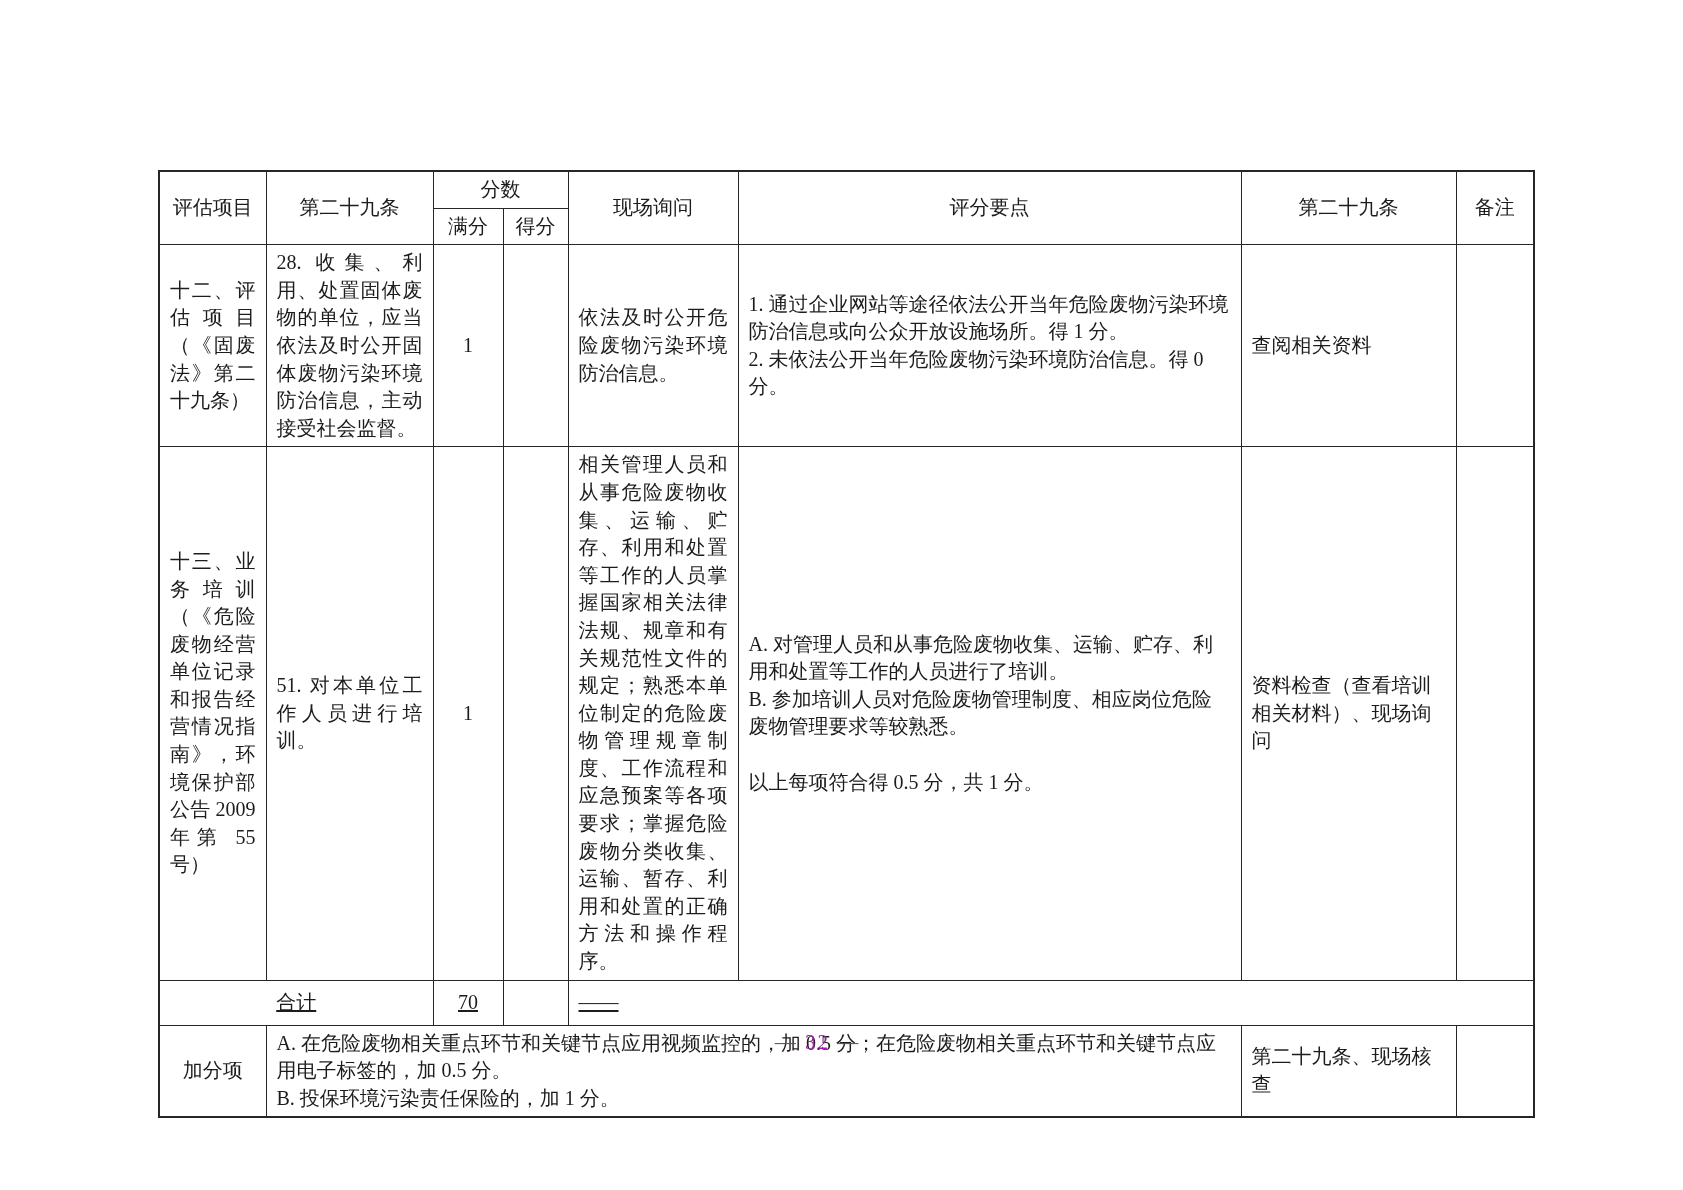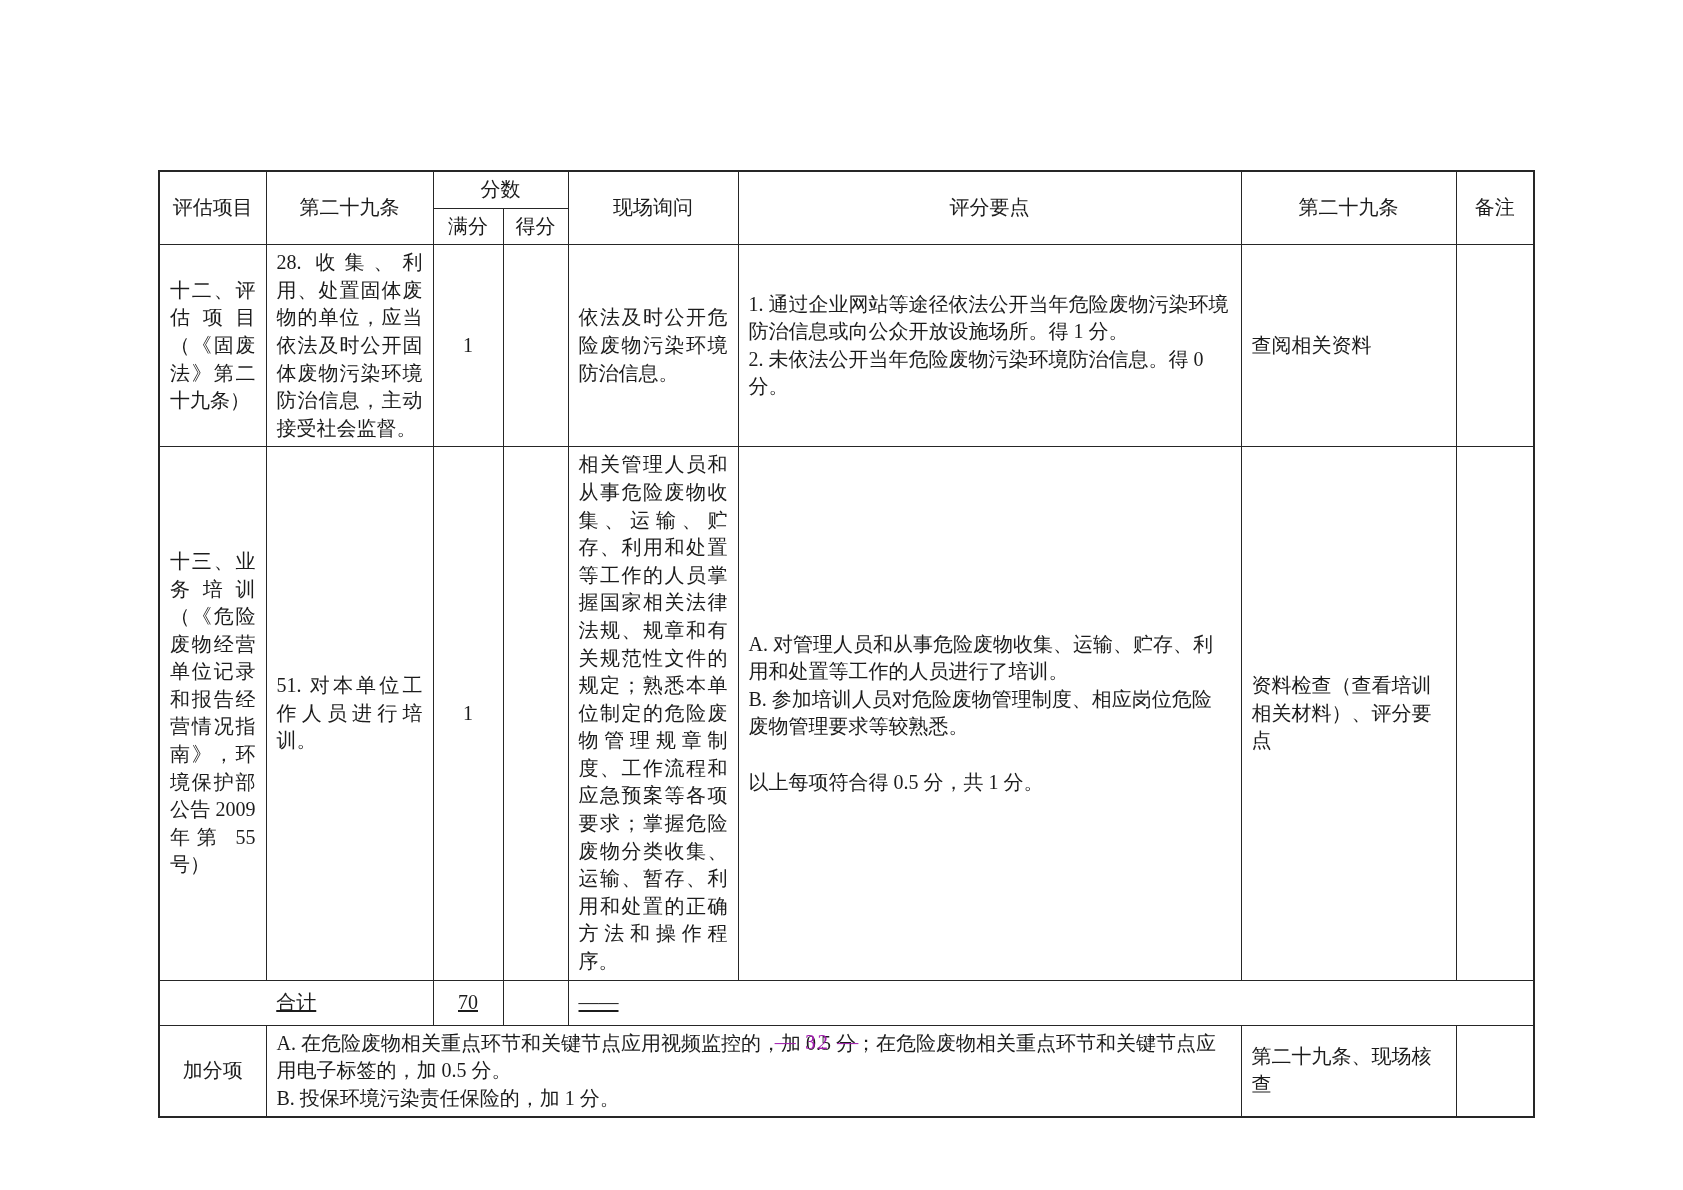--- a/index.html
+++ b/index.html
@@ -100,21 +100,21 @@
     <tr class="r2">
       <td class="ta-j tight">十三、业务培训（《危险废物经营单位记录和报告经营情况指南》，环境保护部公告 2009 年第 55 号）</td>
       <td class="ta-j tight">51. 对本单位工作人员进行培训。</td>
       <td class="ta-c">1</td>
       <td class="ta-c"></td>
       <td class="ta-j tight">相关管理人员和从事危险废物收集、运输、贮存、利用和处置等工作的人员掌握国家相关法律法规、规章和有关规范性文件的规定；熟悉本单位制定的危险废物管理规章制度、工作流程和应急预案等各项要求；掌握危险废物分类收集、运输、暂存、利用和处置的正确方法和操作程序。</td>
       <td class="points">A. 对管理人员和从事危险废物收集、运输、贮存、利用和处置等工作的人员进行了培训。
 B. 参加培训人员对危险废物管理制度、相应岗位危险废物管理要求等较熟悉。
 
 以上每项符合得 0.5 分，共 1 分。</td>
-      <td class="method">资料检查（查看培训相关材料）、评分要点</td>
+      <td class="method">资料检查（查看培训相关材料）、现场询问</td>
       <td></td>
     </tr>
 
     <tr class="total">
       <td class="ta-c hdr" colspan="2">合计</td>
       <td class="ta-c">70</td>
       <td class="ta-c"></td>
       <td colspan="4">——</td>
     </tr>
 

